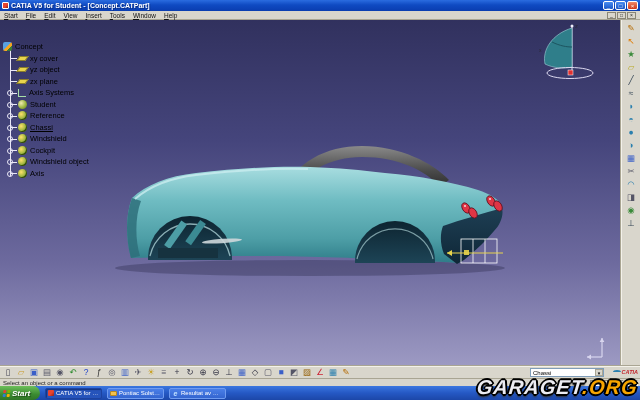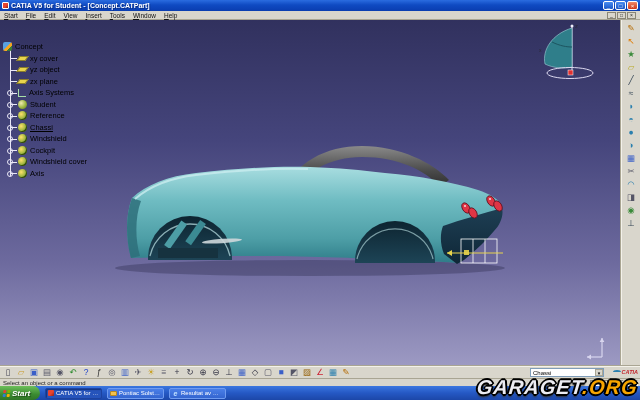--- a/index.html
+++ b/index.html
@@ -252,21 +252,21 @@
         <span class="tlabel">Windshield</span>
       </div>
       <div class="tree-row child">
         <span class="exp"></span>
         <span class="ticon body"></span>
         <span class="tlabel">Cockpit</span>
       </div>
       <div class="tree-row child">
         <span class="exp"></span>
         <span class="ticon body"></span>
-        <span class="tlabel">Windshield cover</span>
+        <span class="tlabel">Windshield object</span>
       </div>
       <div class="tree-row child">
         <span class="exp"></span>
         <span class="ticon body"></span>
         <span class="tlabel">Axis</span>
       </div>
     </div>
   </div>
 
   <div class="right-toolbar">

